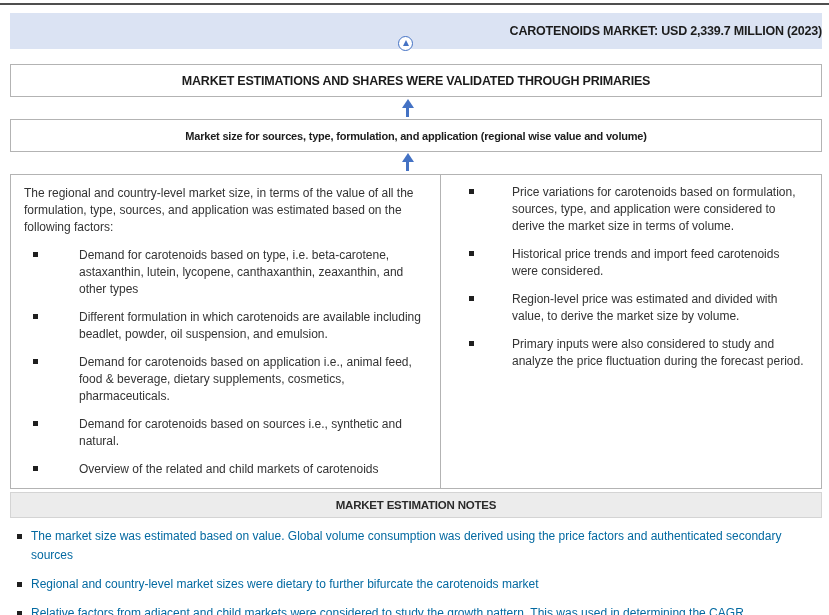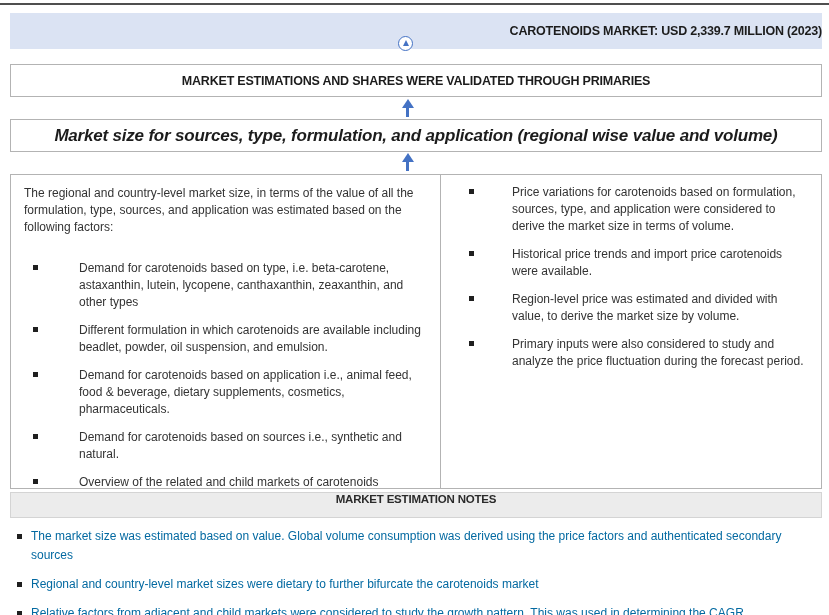--- a/index.html
+++ b/index.html
@@ -29,49 +29,49 @@
   }
 
   .flow-box {
     position:absolute; left:10px; width:812px; height:33px;
     background:#fff; border:1px solid #b3b3b3;
     display:flex; align-items:center; justify-content:center;
   }
   #validation-box { top:64px;justify-content:center; }
   #validation-box .hdr { font-size:12.5px; }
   #market-size-box { top:119px; }
-  #market-size-box .hdr { font-size:17px;font-style:italic; }
+  #market-size-box .hdr { font-size:11px; }
 
   .up-arrow { position:absolute; left:401px; width:13px; display:flex; flex-direction:column; align-items:center; }
   .up-arrow .head {
     width:0; height:0; border-left:6.5px solid transparent;
     border-right:6.5px solid transparent; border-bottom:9px solid #4472c4;
   }
   .up-arrow .stem { width:3px; height:9px; background:#4472c4; }
   #arrow-upper { top:99px; }
   #arrow-lower { top:153px; }
 
   .big-box {
     position:absolute; left:10px; top:174px; width:812px; height:315px;
     background:#fff; border:1px solid #b3b3b3; display:flex;
   }
   .col { font-size:12px; line-height:17px; color:#333; }
   .col-left { width:430px; border-right:1px solid #b3b3b3; padding:10px 12px 0 13px; }
   .col-right { flex:1; padding:9px 14px 0 13px; }
-  .panel-intro { margin-bottom:24px; }
+  .panel-intro { margin-bottom:11px; }
   .bullet-row { display:flex; margin-bottom:11px;gap:30px; }
   .sq { width:5px; height:5px; background:#1f1f1f; flex:none; }
   .col-left  .bullet-row .sq { margin:5px 11px 0 9px; }
   .col-right .bullet-row .sq { margin:5px 8px 0 15px; }
   .bullet-row .txt { flex:1; }
 
   .notes-bar {
     position:absolute; left:10px; top:492px; width:812px; height:26px;
     background:#ececec; border:1px solid #d4d4d4;
-    display:flex; justify-content:center;
+    display:flex; align-items:center; justify-content:center;
   }
   .notes-bar .hdr { font-size:11.5px; color:#2b2b2b; }
 
   .notes { position:absolute; left:17px; top:527px; width:788px; }
   .note-row { display:flex; margin-bottom:10px; font-size:12px; line-height:19px; color:#0369a1; }
   .note-row .sq { margin:7px 9px 0 0; }
   .note-row .txt { flex:1; max-width:765px; }
 </style>
 </head>
 <body>
@@ -134,21 +134,21 @@
     </div>
 
     <div class="col col-right">
 
       <div class="bullet-row">
         <span class="sq"></span>
         <span class="txt">Price variations for carotenoids based on formulation, sources, type, and application were considered to derive the market size in terms of volume.</span>
       </div>
       <div class="bullet-row">
         <span class="sq"></span>
-        <span class="txt">Historical price trends and import price carotenoids were available.</span>
+        <span class="txt">Historical price trends and import feed carotenoids were considered.</span>
       </div>
       <div class="bullet-row">
         <span class="sq"></span>
         <span class="txt">Region-level price was estimated and divided with value, to derive the market size by volume.</span>
       </div>
       <div class="bullet-row">
         <span class="sq"></span>
         <span class="txt">Primary inputs were also considered to study and analyze the price fluctuation during the forecast period.</span>
       </div>
     </div>

